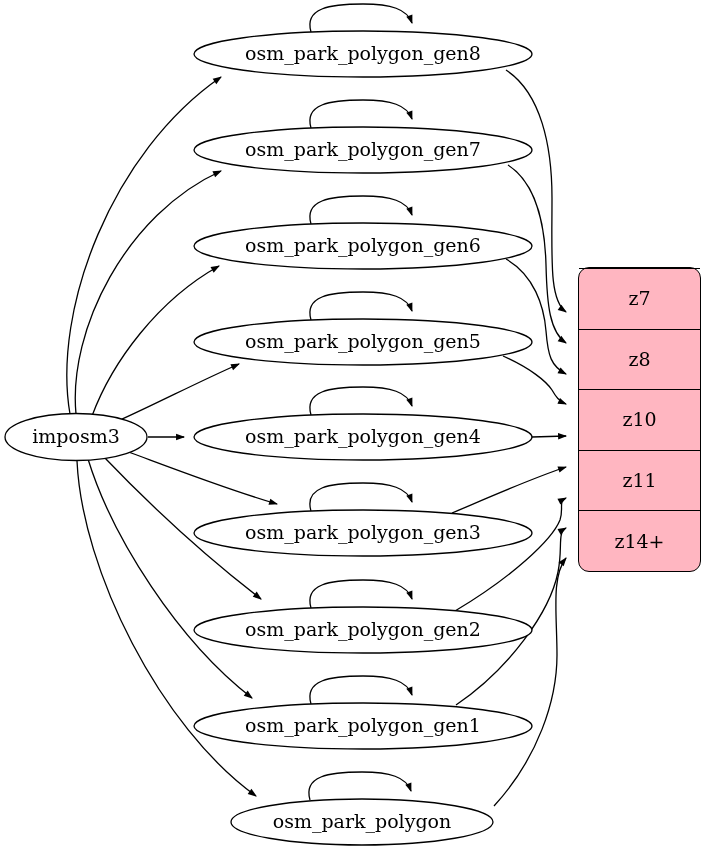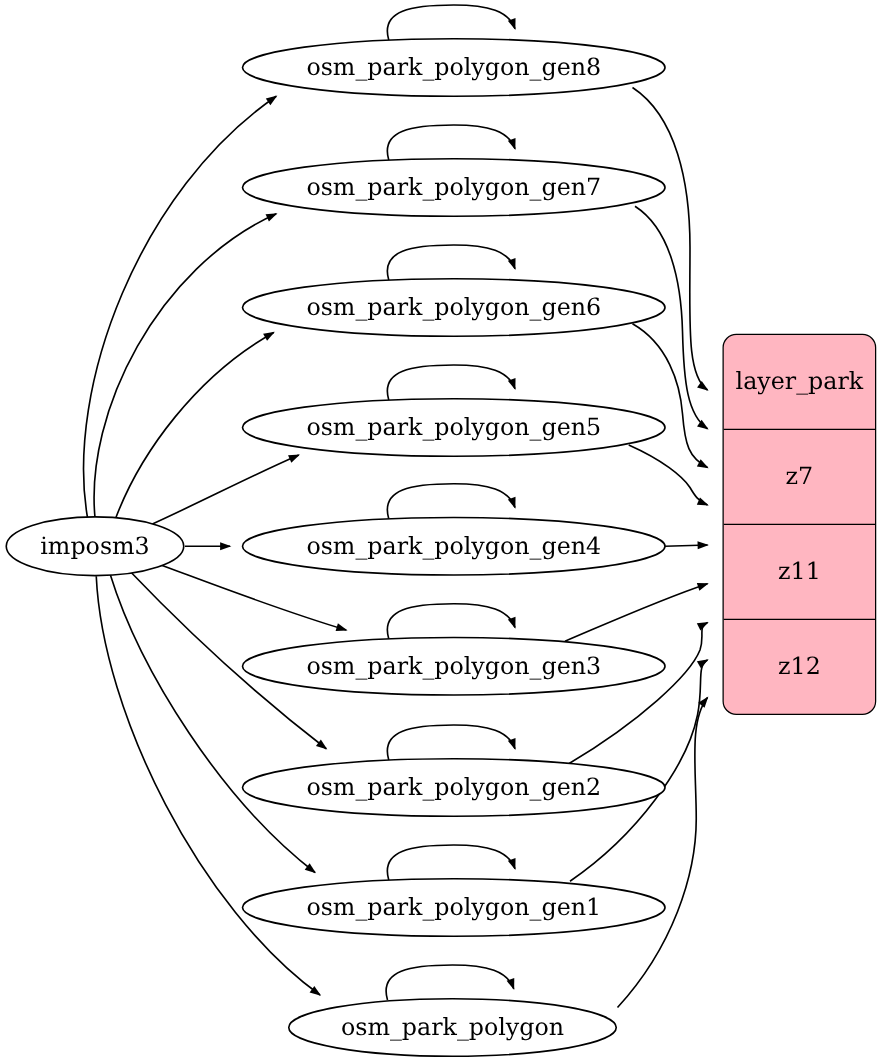--- a/index.html
+++ b/index.html
@@ -111,19 +111,20 @@
       <ellipse class="node-ellipse" cx="363" cy="726" rx="169" ry="23"></ellipse>
       <text class="node-label" x="363" y="732">osm_park_polygon_gen1</text>
     </g>
     <g>
       <ellipse class="node-ellipse" cx="362" cy="822" rx="131" ry="23"></ellipse>
       <text class="node-label" x="362" y="828">osm_park_polygon</text>
     </g>
   </svg>
 
   <div class="layer-table">
-    <div class="layer-row first">layer_park</div>
     <div class="layer-row">z7</div>
+    <div class="layer-row">z8</div>
+    <div class="layer-row">z10</div>
     <div class="layer-row">z11</div>
-    <div class="layer-row">z12</div>
+    <div class="layer-row">z14+</div>
   </div>
 
 </div>
 
 </body></html>

